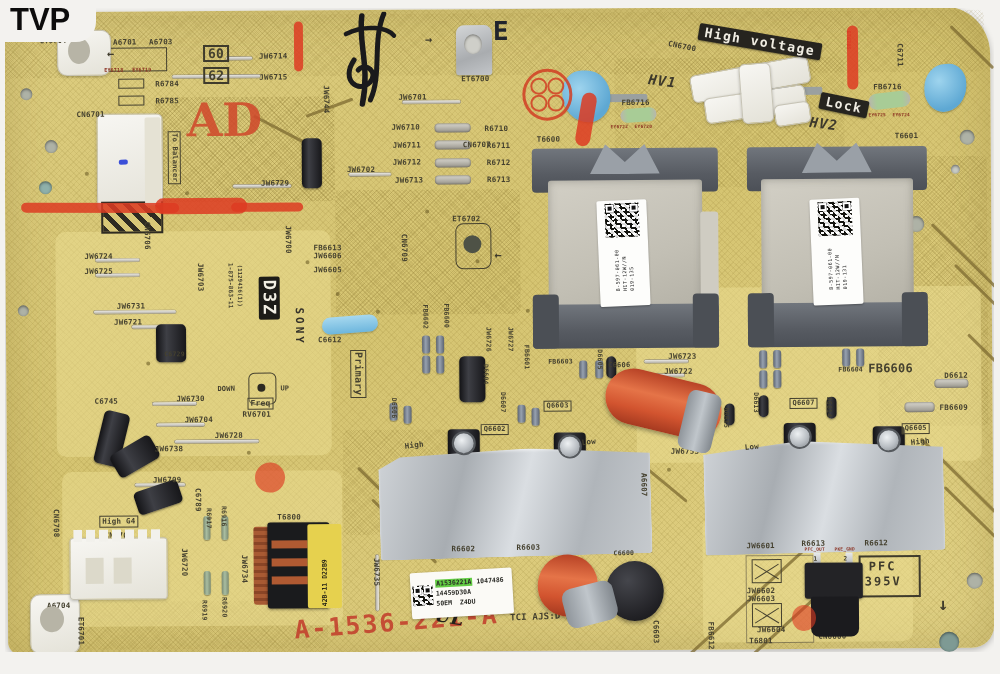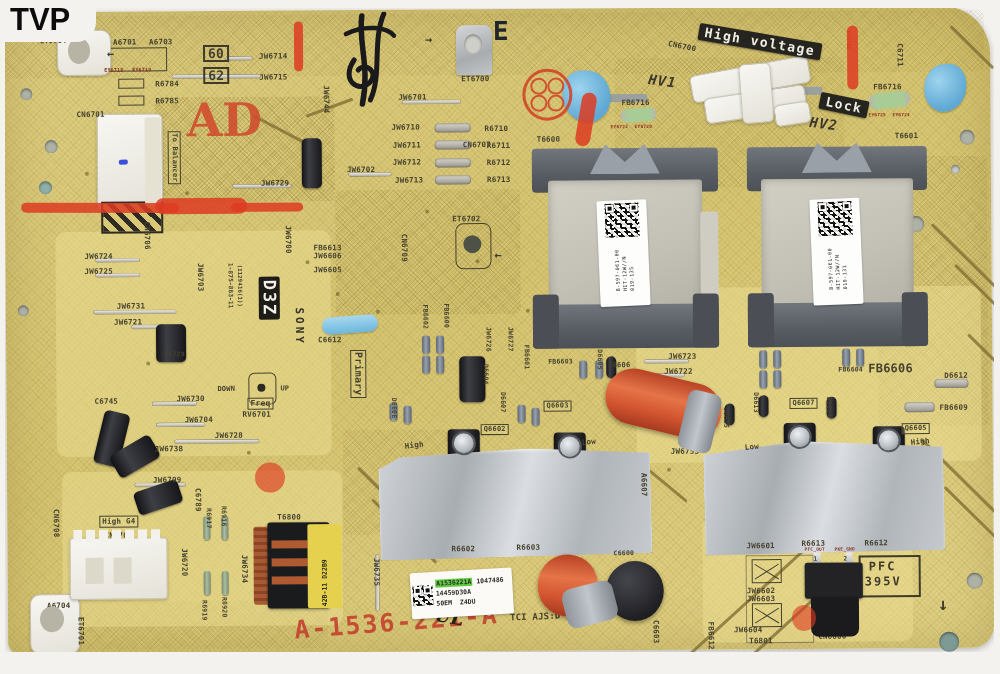--- a/index.html
+++ b/index.html
@@ -320,21 +320,21 @@
         <div class="lbl" style="left: 664px; top: 440px;">JW6753</div>
         <div class="lbl" style="left: 444px; top: 536px;">R6602</div>
         <div class="lbl" style="left: 509px; top: 535px;">R6603</div>
         <div class="lbl" style="left: 606px; top: 542px; font-size: 6.5px;">C6600</div>
         <div class="lbl v" style="left: 644px; top: 612px;">C6603</div>
         <div class="lbl" style="left: 739px; top: 535px;">JW6601</div>
         <div class="lbl" style="left: 794px; top: 533px;">R6613</div>
         <div class="lbl" style="left: 857px; top: 533px;">R6612</div>
         <div class="lbl" style="left: 739px; top: 580px;">JW6602</div>
         <div class="lbl" style="left: 739px; top: 588px;">JW6603</div>
-        <div class="lbl" style="left: 726px; top: 619px;">JW6604</div>
+        <div class="lbl" style="left: 749px; top: 619px;">JW6604</div>
         <div class="lbl" style="left: 741px; top: 630px;">T6801</div>
         <div class="lbl v" style="left: 699px; top: 614px;">FB6612</div>
         <div class="lbl" style="left: 810px; top: 626px;">CN6600</div>
         <div class="lbl dim" style="left: 797px; top: 541px; font-size: 4.5px;">PFC_OUT</div>
         <div class="lbl dim" style="left: 827px; top: 541px; font-size: 4.5px;">PKE_GND</div>
         <div class="lbl" style="left: 806px; top: 549px; font-size: 6px;">1</div>
         <div class="lbl" style="left: 836px; top: 549px; font-size: 6px;">2</div>
         <div class="lbl pfc" style="left: 861px; top: 554px;">PFC</div>
         <div class="lbl pfc" style="left: 857px; top: 569px;">395V</div>
         <div class="lbl bigred" style="left: 286px; top: 600px; transform: rotate(-4deg);">A-1536-221-A</div>

